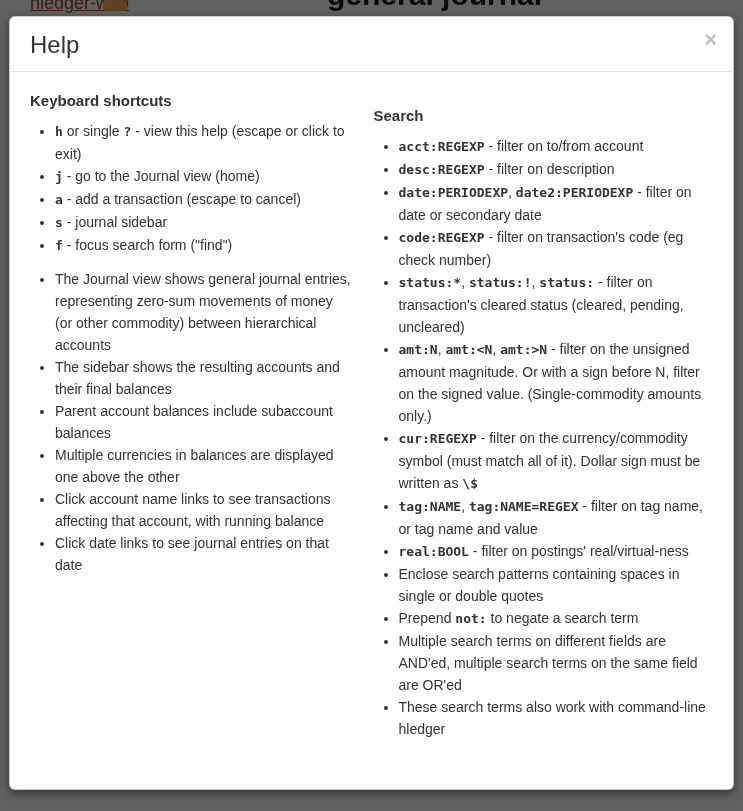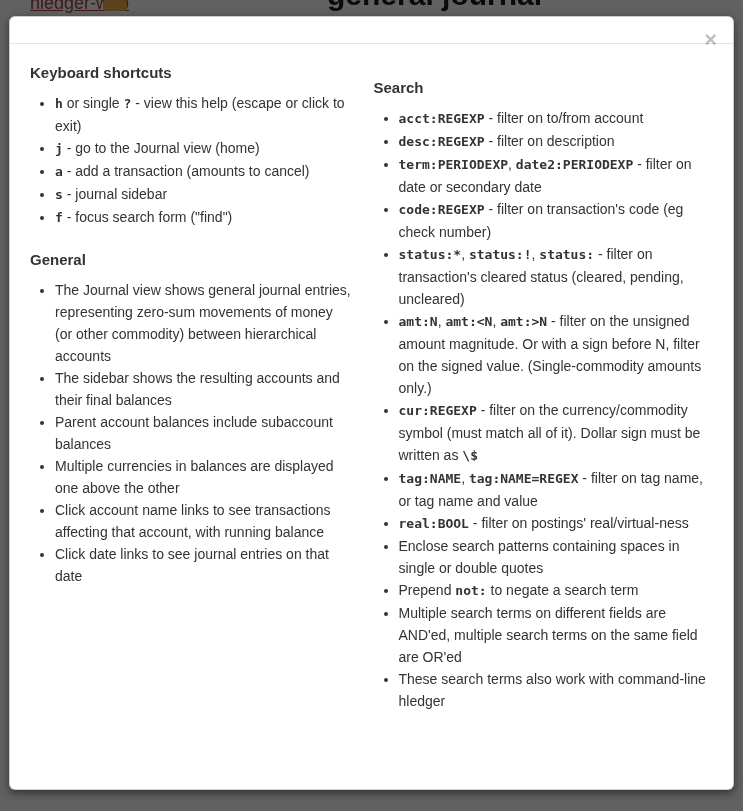--- a/index.html
+++ b/index.html
@@ -108,47 +108,47 @@
   <a class="brand">hledger-web</a>
   <span class="bg-badge"></span>
   <span class="bg-heading">general journal</span>
 </div>
 
 <div class="backdrop"></div>
 
 <div class="modal">
   <div class="modal-header">
     <button class="close">×</button>
+    <div class="modal-title">Help</div>
   </div>
   <div class="modal-body">
     <div class="help-col">
         <h4>Keyboard shortcuts</h4>
         <ul>
           <li><code>h</code><span> or single </span><code>?</code><span> - view this help (escape or click to exit)</span></li>
           <li><code>j</code><span> - go to the Journal view (home)</span></li>
-          <li><code>a</code><span> - add a transaction (amounts to cancel)</span></li>
+          <li><code>a</code><span> - add a transaction (escape to cancel)</span></li>
           <li><code>s</code><span> - journal sidebar</span></li>
           <li><code>f</code><span> - focus search form ("find")</span></li>
         </ul>
-        <h4>General</h4>
         <ul>
           <li><span>The Journal view shows general journal entries, representing zero-sum movements of money (or other commodity) between hierarchical accounts</span></li>
           <li><span>The sidebar shows the resulting accounts and their final balances</span></li>
           <li><span>Parent account balances include subaccount balances</span></li>
           <li><span>Multiple currencies in balances are displayed one above the other</span></li>
           <li><span>Click account name links to see transactions affecting that account, with running balance</span></li>
           <li><span>Click date links to see journal entries on that date</span></li>
         </ul>
       </div>
     <div class="help-col">
         <h4>Search</h4>
         <ul>
           <li><code>acct:REGEXP</code><span> - filter on to/from account</span></li>
           <li><code>desc:REGEXP</code><span> - filter on description</span></li>
-          <li><code>term:PERIODEXP</code><span>, </span><code>date2:PERIODEXP</code><span> - filter on date or secondary date</span></li>
+          <li><code>date:PERIODEXP</code><span>, </span><code>date2:PERIODEXP</code><span> - filter on date or secondary date</span></li>
           <li><code>code:REGEXP</code><span> - filter on transaction's code (eg check number)</span></li>
           <li><code>status:*</code><span>, </span><code>status:!</code><span>, </span><code>status:</code><span> - filter on transaction's cleared status (cleared, pending, uncleared)</span></li>
           <li><code>amt:N</code><span>, </span><code>amt:&lt;N</code><span>, </span><code>amt:&gt;N</code><span> - filter on the unsigned amount magnitude. Or with a sign before N, filter on the signed value. (Single-commodity amounts only.)</span></li>
           <li><code>cur:REGEXP</code><span> - filter on the currency/commodity symbol (must match all of it). Dollar sign must be written as </span><code>\$</code></li>
           <li><code>tag:NAME</code><span>, </span><code>tag:NAME=REGEX</code><span> - filter on tag name, or tag name and value</span></li>
           <li><code>real:BOOL</code><span> - filter on postings' real/virtual-ness</span></li>
           <li><span>Enclose search patterns containing spaces in single or double quotes</span></li>
           <li><span>Prepend </span><code>not:</code><span> to negate a search term</span></li>
           <li><span>Multiple search terms on different fields are AND'ed, multiple search terms on the same field are OR'ed</span></li>
           <li><span>These search terms also work with command-line hledger</span></li>

